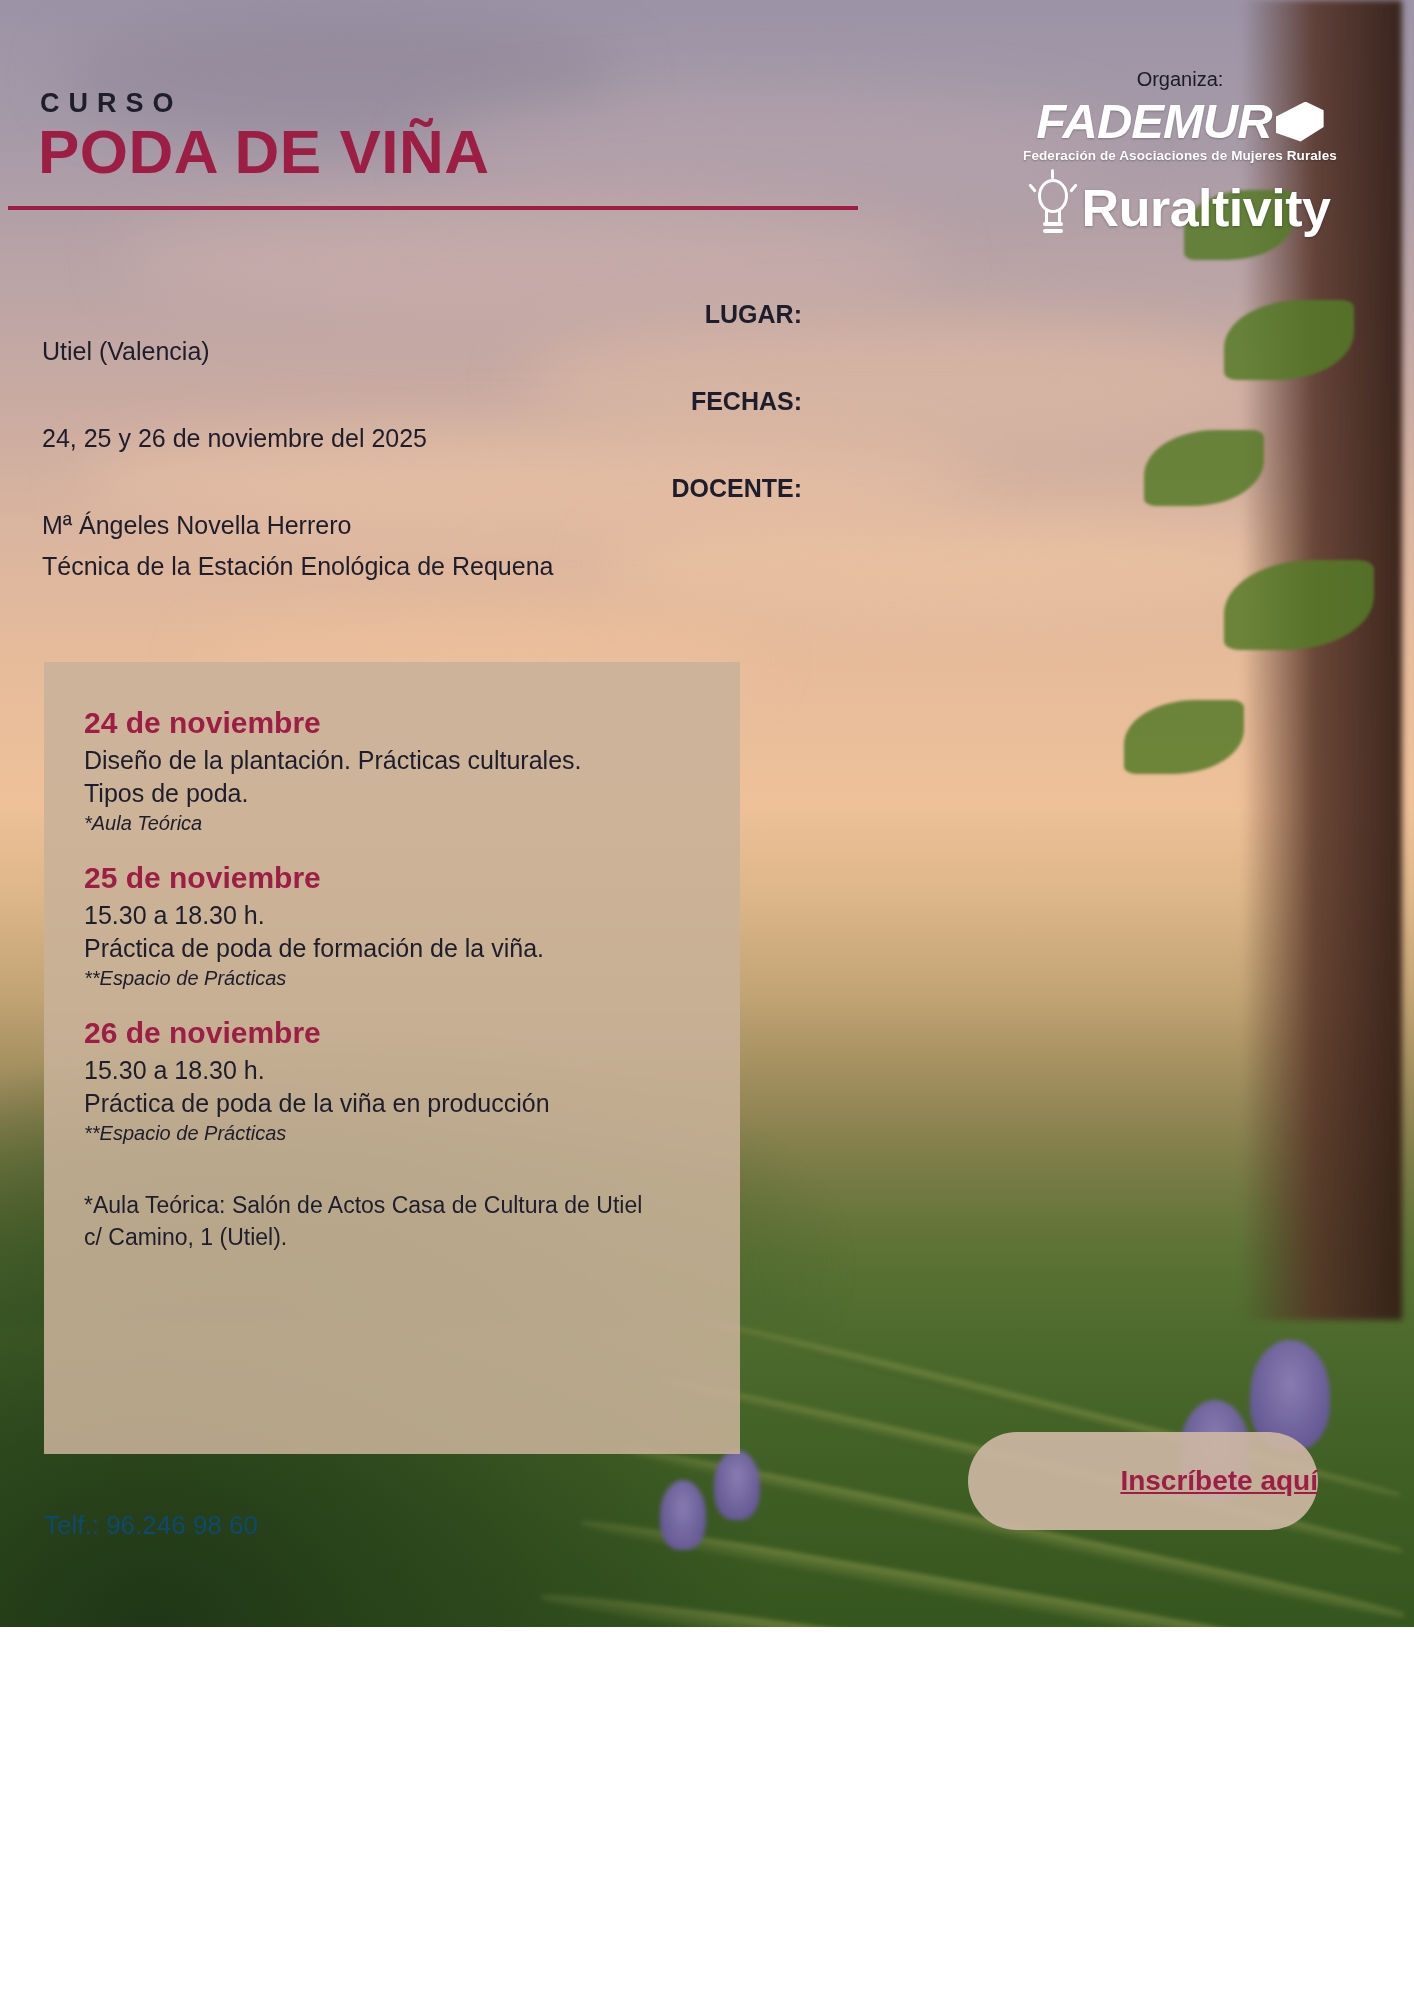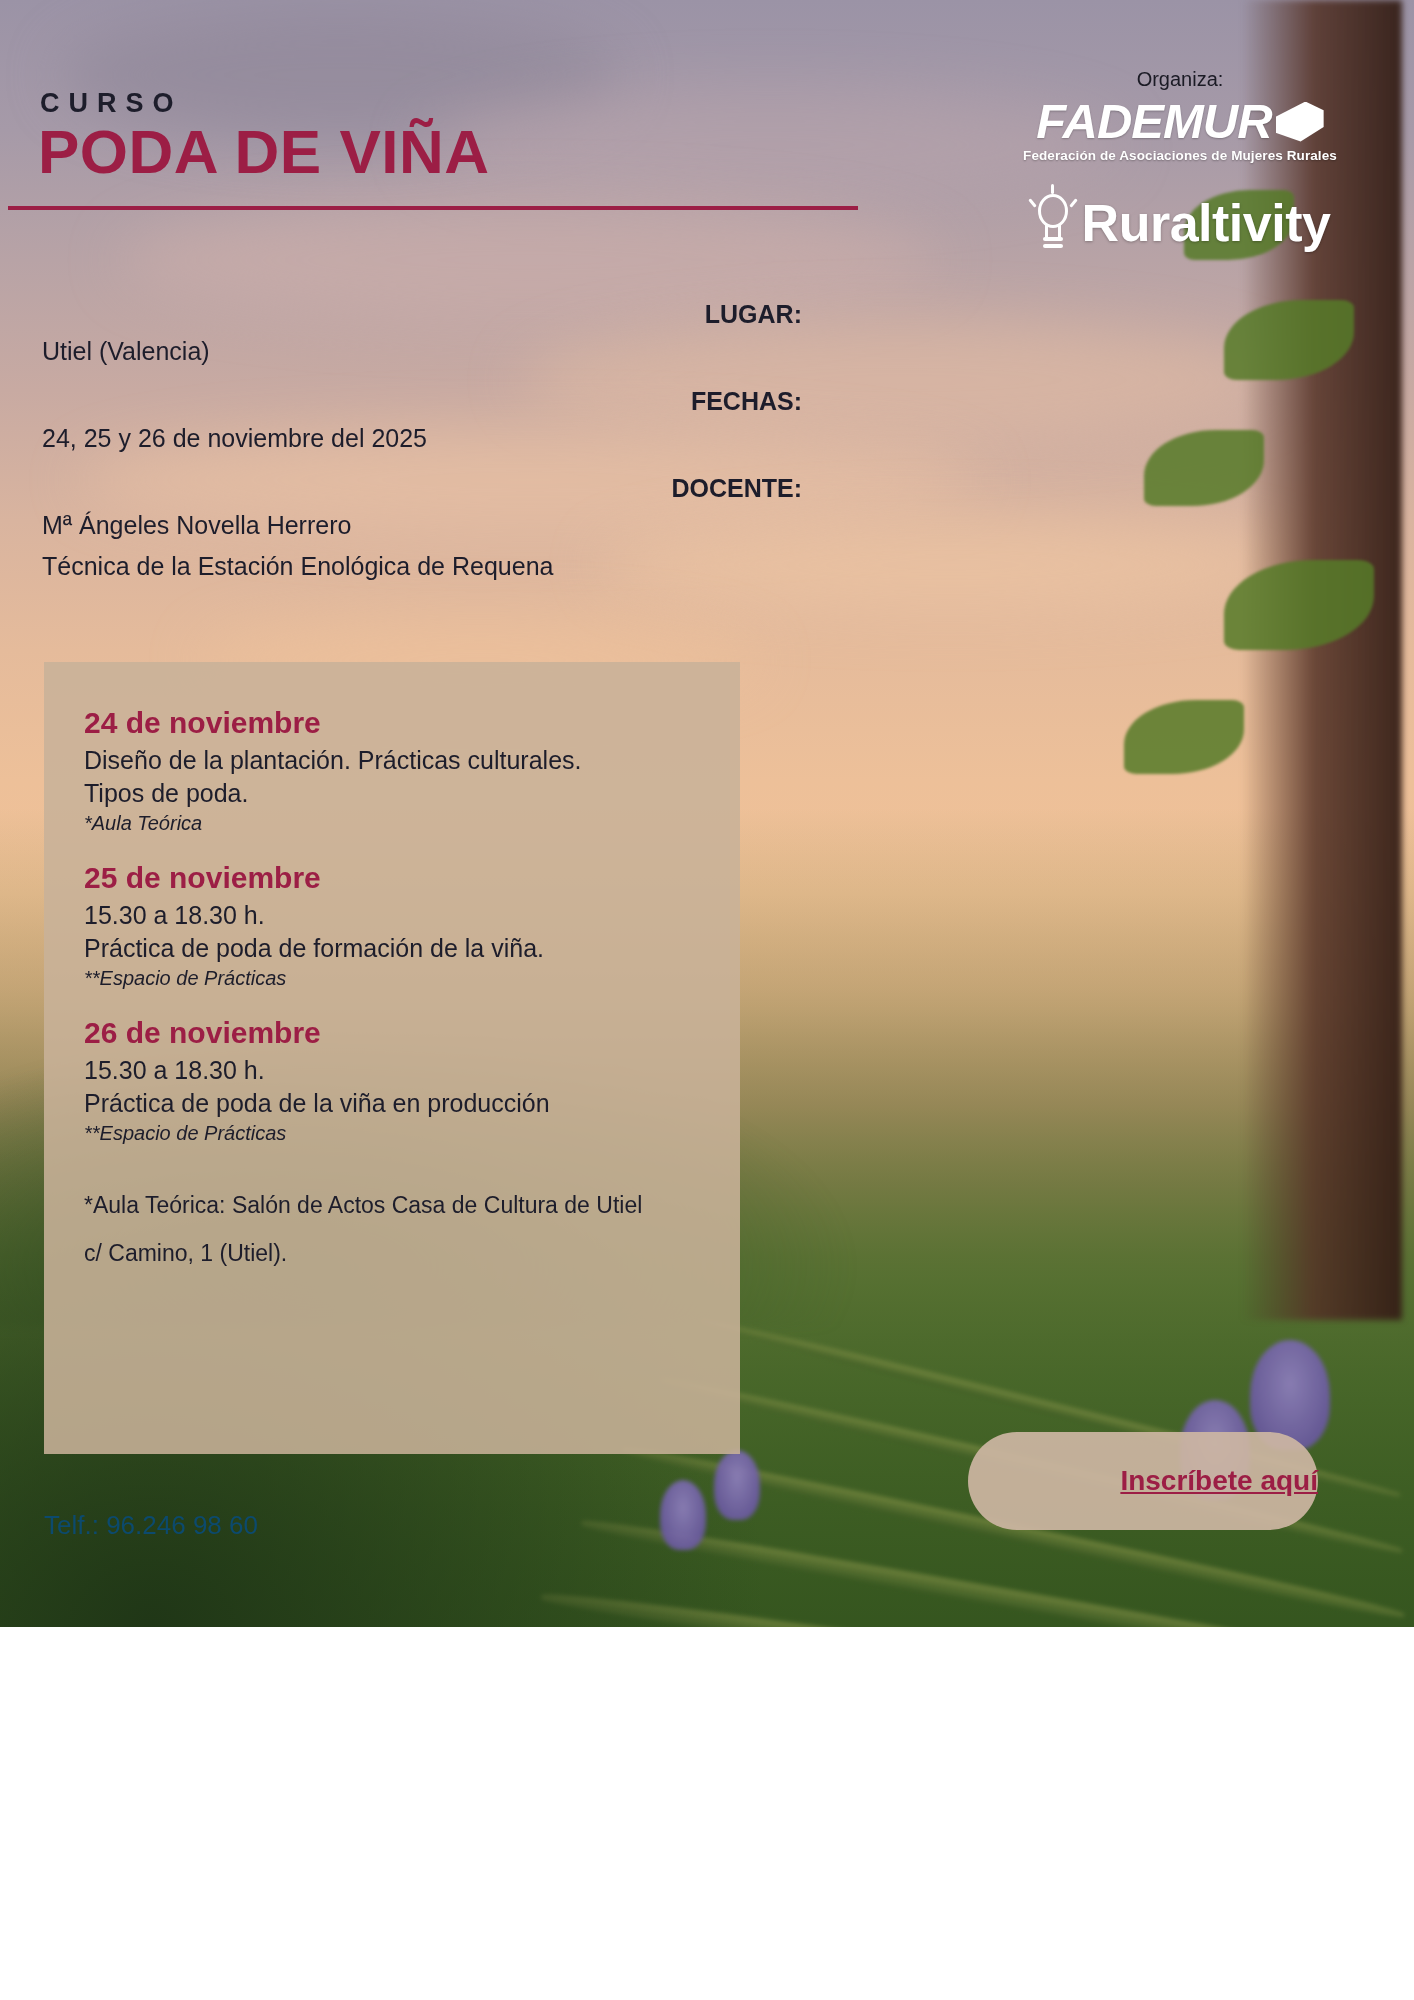--- a/index.html
+++ b/index.html
@@ -135,21 +135,21 @@
   .fd-mark {
     width:48px; height:40px;
     background:#ffffff;
     clip-path:polygon(0 38%, 62% 0, 100% 22%, 100% 64%, 52% 100%, 0 78%);
   }
   .fademur-sub {
     font-size:13.5px; font-weight:700; color:#ffffff; margin-top:2px; letter-spacing:.1px;
     text-shadow:0 1px 2px rgba(0,0,0,.3);
   }
   .ruraltivity {
-    margin-top:29px; display:flex; align-items:center; justify-content:center; gap:6px;
+    margin-top:14px; display:flex; align-items:center; justify-content:center; gap:6px;
   }
   .bulb {
     width:46px; height:62px; position:relative;
   }
   .bulb .glass {
     position:absolute; left:8px; top:2px; width:30px; height:34px;
     border:3.4px solid #fff; border-radius:50%;
   }
   .bulb .neck {
     position:absolute; left:15px; top:33px; width:16px; height:12px;
@@ -292,21 +292,21 @@
     </div>
 
     <div class="day-block">
       <div class="day-title">26 de noviembre</div>
       <div class="line">15.30 a 18.30 h.</div>
       <div class="line">Práctica de poda de la viña en producción</div>
       <div class="note">**Espacio de Prácticas</div>
     </div>
 
     <div class="footnote">*Aula Teórica: Salón de Actos Casa de Cultura de Utiel</div>
-    <div class="footnote" style="margin-top:16px">c/ Camino, 1 (Utiel).</div>
+    <div class="footnote" style="margin-top:0">c/ Camino, 1 (Utiel).</div>
   </div>
 
   <div class="telf">Telf.: 96.246 98 60</div>
 
   <div class="cta">
     <span>Inscríbete aquí</span>
   </div>
 </div>
 
 <div class="footer">

